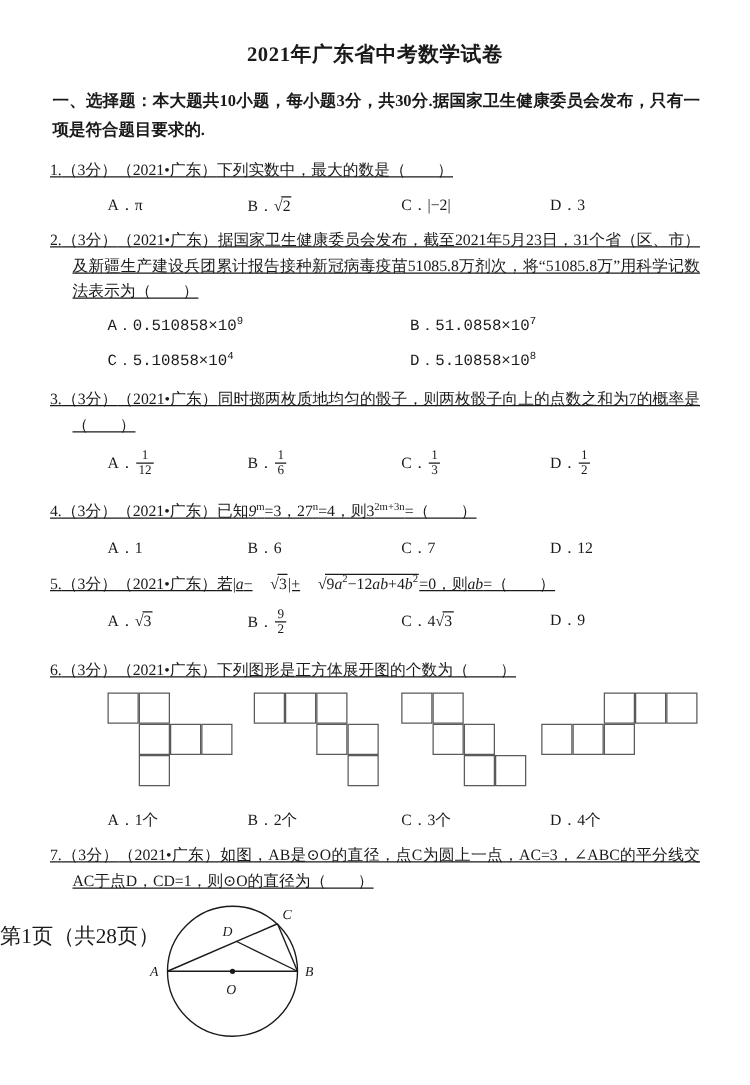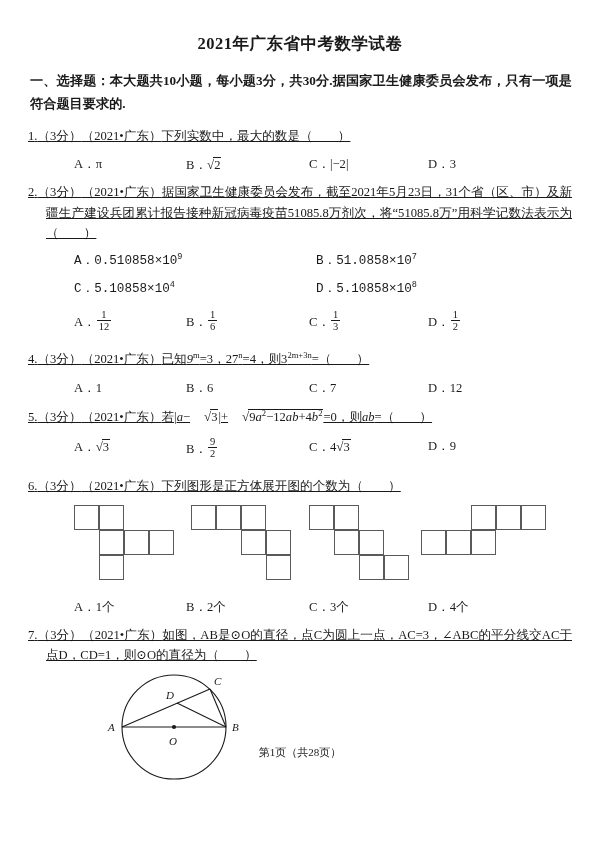--- a/index.html
+++ b/index.html
@@ -13,21 +13,21 @@
     position: relative;
     font-family: "Liberation Serif", "DejaVu Serif", serif;
     color: #1a1a1a;
     overflow: hidden;
   }
   .page {
     position: relative;
     width: 600px;
     height: 772px;
     box-sizing: border-box;
-    padding: 0 28px;
+    padding: 0 40px;
   }
 
   
   .doc-title {
     text-align: center;
     font-size: 16.5px;
     font-weight: bold;
     letter-spacing: 0.5px;
     margin: 0;
     padding-top: 33px;
@@ -135,22 +135,22 @@
     margin-top: 4px;
   }
   .fig-circle svg { position: absolute; left: 54px; top: 0; }
 
   
   .footer {
     position: absolute;
     left: 0;
     right: 0;
     bottom: 12px;
-    text-align: center;
-    font-size: 11px;
+    text-align: left;
+    font-size: 17px;
   }
 </style>
 </head>
 <body>
 
 <div class="page">
 
   <h1 class="doc-title">2021年广东省中考数学试卷</h1>
 
   <div class="section-intro">一、选择题：本大题共10小题，每小题3分，共30分.据国家卫生健康委员会发布，只有一项是符合题目要求的.</div>
@@ -175,20 +175,23 @@
       <span class="opt opt-a"><span class="lbl">A</span>．<span>0.510858</span><span>×</span><span>10</span><sup>9</sup></span>
       <span class="opt opt-b"><span class="lbl">B</span>．<span>51.0858</span><span>×</span><span>10</span><sup>7</sup></span>
     </div>
     <div class="opts two-col">
       <span class="opt opt-c"><span class="lbl">C</span>．<span>5.10858</span><span>×</span><span>10</span><sup>4</sup></span>
       <span class="opt opt-d"><span class="lbl">D</span>．<span>5.10858</span><span>×</span><span>10</span><sup>8</sup></span>
     </div>
   </div>
 
   <div class="q">
+    <div class="q-stem">
+      <span class="lead"><span>3</span>.<span>（3分）</span><span>（2021•广东）</span></span><span>同时掷两枚质地均匀的骰子，则两枚骰子向上的点数之和为7的概率是（　　）</span>
+    </div>
     <div class="opts tall">
       <span class="opt opt-a"><span class="lbl">A</span>．<span class="frac"><span class="num">1</span><span class="den">12</span></span></span>
       <span class="opt opt-b"><span class="lbl">B</span>．<span class="frac"><span class="num">1</span><span class="den">6</span></span></span>
       <span class="opt opt-c"><span class="lbl">C</span>．<span class="frac"><span class="num">1</span><span class="den">3</span></span></span>
       <span class="opt opt-d"><span class="lbl">D</span>．<span class="frac"><span class="num">1</span><span class="den">2</span></span></span>
     </div>
   </div>
 
   <div class="q">
     <div class="q-stem">

